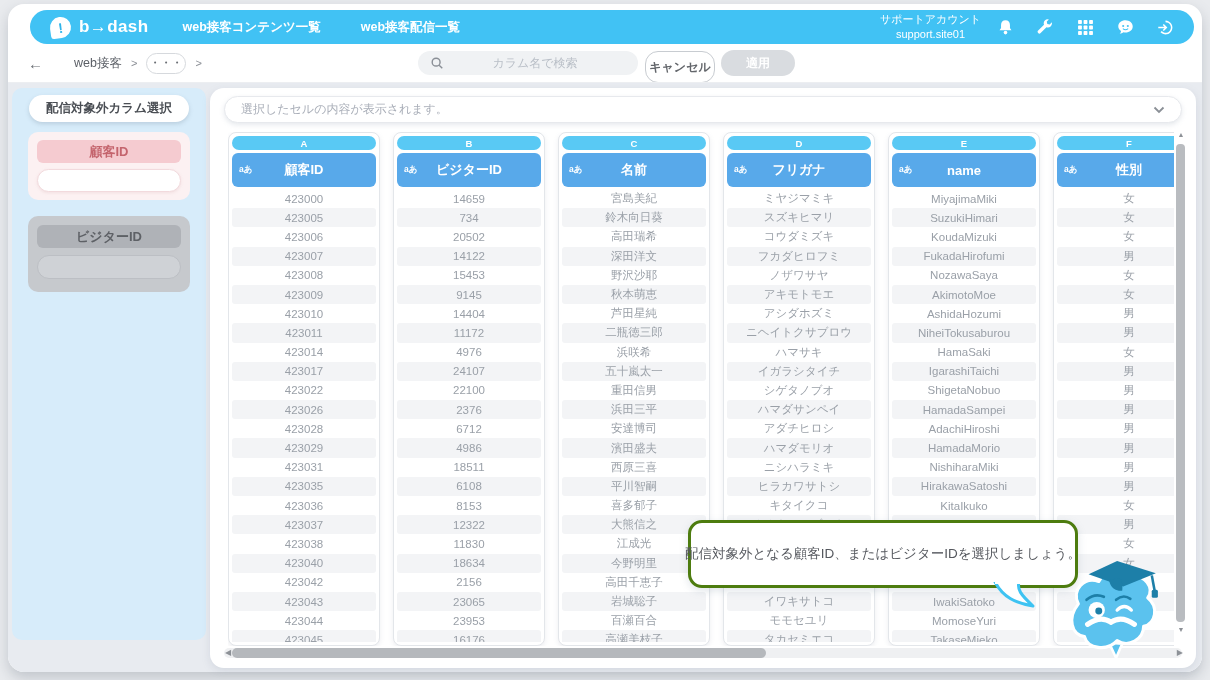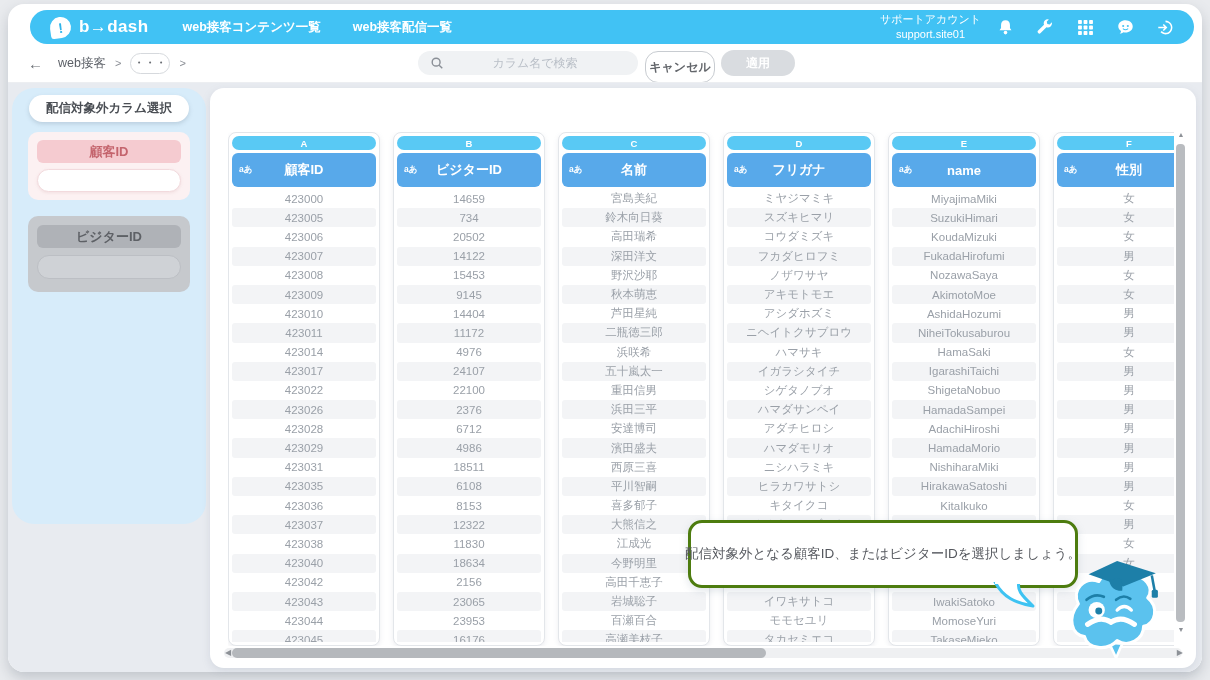--- a/index.html
+++ b/index.html
@@ -3,44 +3,44 @@
 <meta charset="utf-8">
 <style>
   html,body{margin:0;padding:0}
   body{width:1210px;height:680px;background:#e9ebee;font-family:"Liberation Sans","DejaVu Sans",sans-serif;position:relative;overflow:hidden;-webkit-font-smoothing:antialiased}
   .frame{position:absolute;left:8px;top:4px;width:1194px;height:668px;background:#fff;border-radius:16px;box-shadow:0 6px 14px rgba(90,100,115,.28)}
   
   .appbar{position:absolute;left:22px;top:6px;right:8px;height:34px;background:#41c2f4;border-radius:17px;display:flex;align-items:center;padding:0 20px;box-sizing:border-box;color:#fff}
   .logo{display:flex;align-items:center;gap:8px;cursor:pointer}
   .logo-mark{width:21px;height:21px;background:#fff;border-radius:50% 50% 50% 14%;display:flex;align-items:center;justify-content:center;color:#2fb4ea;font-weight:bold;font-size:14px;transform:rotate(-8deg)}
   .logo-text{font-size:17px;font-weight:bold;letter-spacing:.4px}
-  .nav{display:flex;gap:32px;margin-left:34px;font-size:12.5px;font-weight:bold}
+  .nav{display:flex;gap:40px;margin-left:34px;font-size:12.5px;font-weight:bold}
   .nav span{cursor:pointer}
   .spacer{flex:1}
   .account{text-align:center;font-size:11px;line-height:1.35;margin-right:16px;cursor:pointer}
   .hicons{display:flex;gap:23px;align-items:center}
   .hicons .ic{width:17px;height:17px;cursor:pointer;display:block}
   
   .toolbar{position:absolute;left:0;top:40px;right:0;height:38px}
   .tb-left{position:absolute;left:20px;top:0;height:38px;display:flex;align-items:center;gap:9px}
   .back{font-size:15px;color:#6a6e74;cursor:pointer}
-  .crumb-root{font-size:12.5px;color:#5b5f66;cursor:pointer;margin-left:6px}
+  .crumb-root{font-size:12.5px;color:#5b5f66;cursor:pointer;margin-left:22px}
   .crumb-sep{font-size:11px;color:#8a8e95}
   .crumb-pill{width:38px;height:19px;border:1.5px solid #d6d9dd;border-radius:11px;display:flex;align-items:center;justify-content:center;color:#6a6e74;font-size:10px;letter-spacing:1px;cursor:pointer;font-weight:bold}
   .crumb-title{font-size:13px;font-weight:bold;color:#3c4046}
   .search{position:absolute;left:410px;top:7px;width:220px;height:24px;background:#f0f2f4;border-radius:13px;display:flex;align-items:center;padding:0 12px;box-sizing:border-box}
   .search input{border:0;background:transparent;outline:none;flex:1;font-size:12px;color:#0f172a;text-align:center;font-family:inherit}
   .search input::placeholder{color:#b9bfc7}
   .btn-cancel{position:absolute;left:637px;top:7px;width:70px;height:32px;background:#fff;border:1.5px solid #c8ccd1;border-radius:13px;color:#63666b;font-size:12px;font-weight:bold;display:flex;align-items:center;justify-content:center;cursor:pointer;box-sizing:border-box}
   .btn-apply{position:absolute;left:713px;top:6px;width:74px;height:26px;background:#d9dce0;border-radius:14px;color:#fff;font-size:12px;font-weight:bold;display:flex;align-items:center;justify-content:center;cursor:pointer}
   .divider{position:absolute;top:78px;left:0;right:0;height:1px;background:#eceef1}
   
   .content{position:absolute;left:0;top:79px;right:0;bottom:0;background:#e8ebf0;border-radius:0 0 16px 16px}
   
-  .sidebar{position:absolute;left:4px;top:5px;width:194px;height:436px;background:#d7ecfa;border-radius:22px}
+  .sidebar{position:absolute;left:4px;top:5px;width:194px;height:552px;background:#d7ecfa;border-radius:10px}
   .side-title{position:absolute;left:17px;top:7px;width:160px;height:27px;background:#fff;border-radius:14px;box-shadow:0 2px 4px rgba(120,140,160,.3);display:flex;align-items:center;justify-content:center;font-size:12.5px;font-weight:bold;color:#4a4e54}
   .cust-card{position:absolute;left:16px;top:44px;width:162px;height:68px;background:#fcf1f2;border-radius:10px;padding:8px 9px;box-sizing:border-box}
   .cust-head{height:23px;background:#f5cbd0;border-radius:6px;color:#c4646d;font-size:13px;font-weight:bold;display:flex;align-items:center;justify-content:center}
   .cust-card input{display:block;width:100%;height:23px;margin-top:6px;border:1px solid #f2dadd;border-radius:12px;background:#fff;box-sizing:border-box;outline:none;box-shadow:0 1px 3px rgba(200,150,155,.18)}
   .visit-card{position:absolute;left:16px;top:128px;width:162px;height:76px;background:#c6c9cd;border-radius:10px;padding:9px 9px;box-sizing:border-box}
   .visit-head{height:23px;background:#afb2b7;border-radius:6px;color:#5e6166;font-size:13px;font-weight:bold;display:flex;align-items:center;justify-content:center}
   .visit-card input{display:block;width:100%;height:24px;margin-top:7px;border:1px solid #bcbfc4;border-radius:12px;background:#cfd2d6;box-sizing:border-box;outline:none}
   
   .main{position:absolute;left:202px;top:5px;width:986px;height:580px;background:#fff;border-radius:14px;box-shadow:0 3px 8px rgba(120,135,155,.18)}
   .selectbar{position:absolute;left:14px;top:8px;width:958px;height:27px;border:1px solid #e7e9ed;border-radius:14px;box-shadow:0 2px 5px rgba(130,145,165,.2);display:flex;align-items:center;padding:0 16px;box-sizing:border-box;cursor:pointer;background:#fff}
@@ -147,20 +147,26 @@
         <input type="text" style="">
       </div>
       <div class="visit-card">
         <div class="visit-head">ビジターID</div>
         <input type="text" style="">
       </div>
     </div>
 
     <div class="main">
 
+      <div class="selectbar">
+        <span class="ph">選択したセルの内容が表示されます。</span>
+        <svg class="chev" viewBox="0 0 12 8" fill="none" stroke="#8a8f96" stroke-width="1.8">
+            <path d="M1.5 1.5L6 6l4.5-4.5"></path>
+          </svg>
+      </div>
 
       <div class="columns">
           <div class="col-card">
             <div class="col-letter">A</div>
             <div class="col-head">
               <span class="col-type">aあ</span>
               <span>顧客ID</span>
             </div>
             <div class="col-rows">
               <div class="cell">423000</div>

